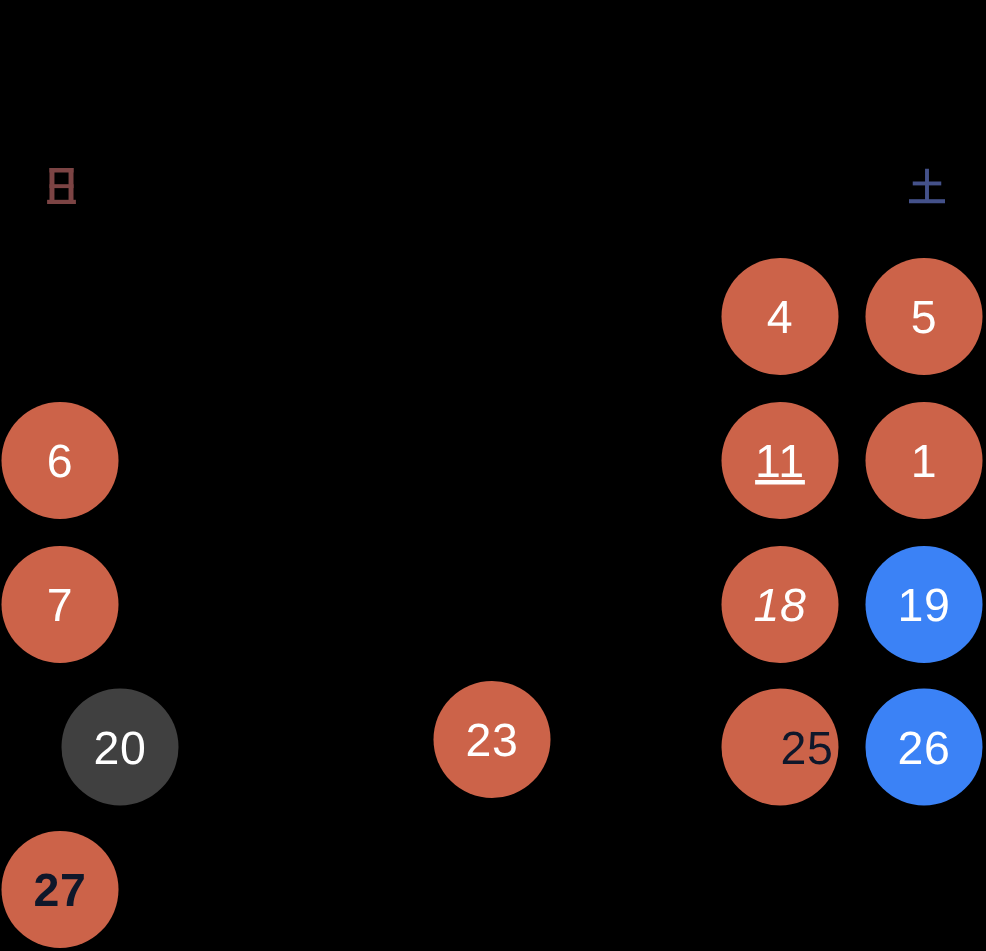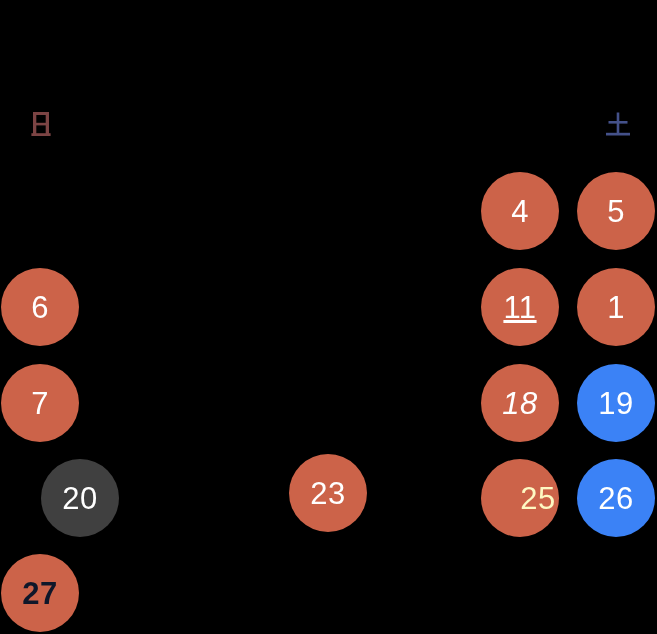--- a/index.html
+++ b/index.html
@@ -77,21 +77,21 @@
       <div class="date-circle" style="left: 577px; top: 364px; background: #3b82f6; justify-content: center;">
         <span class="date-number" style="color: rgb(255, 255, 255);">19</span>
       </div>
       <div class="date-circle" style="left: 1px; top: 459px; background: #404040; margin-left: 40px;">
         <span class="date-number" style="color: rgb(255, 255, 255);">20</span>
       </div>
       <div class="date-circle" style="left: 289px; top: 454px; background: rgb(204, 99, 73);">
         <span class="date-number" style="color: rgb(255, 255, 255);">23</span>
       </div>
       <div class="date-circle" style="left: 481px; top: 459px; background: rgb(204, 99, 73);">
-        <span class="date-number" style="color: #fef9c3; margin-left: 36px;">25</span>
+        <span class="date-number" style="color: #0f172a; margin-left: 36px;">25</span>
       </div>
       <div class="date-circle" style="left: 577px; top: 459px; background: #3b82f6;">
         <span class="date-number" style="color: rgb(255, 255, 255);">26</span>
       </div>
       <div class="date-circle" style="left: 1px; top: 554px; background: rgb(204, 99, 73);">
         <span class="date-number" style="color: #0f172a; font-weight: bold;">27</span>
       </div>
     </div>
 </div>
 

